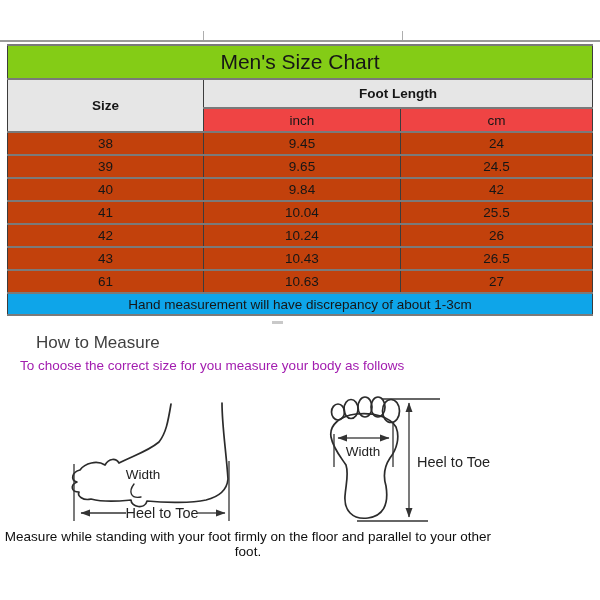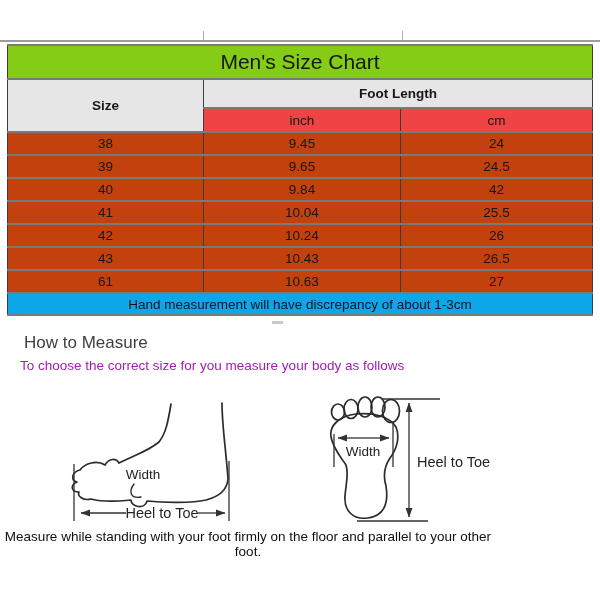--- a/index.html
+++ b/index.html
@@ -27,21 +27,21 @@
   }
   tr.title-row td{height:32px;font-size:21px;background:#84cc16;}
   tr.group-row td{height:27px;background:#e6e6e6;}
   td.cell-size-header{background:#e6e6e6;font-weight:bold;font-size:15.5px;}
   td.cell-foot-length{font-weight:bold;font-size:16px;}
   tr.sub-row td{height:22px;background:#ef4444;}
   tr.data-row td{height:21px;background:#c2410c;}
   tr.note-row td{height:20px;background:#0ea5e9;}
 
   
-  .htm-heading{position:absolute;left:24px;top:333px;font-size:17px;color:#3f3f3f;}
+  .htm-heading{position:absolute;left:36px;top:333px;font-size:17px;color:#3f3f3f;}
   .htm-subtitle{position:absolute;left:20px;top:358px;font-size:13.5px;color:#a21caf;}
   .footer-note{position:absolute;left:0;top:529px;width:496px;text-align:center;
     font-size:13.5px;color:#0f0f0f;}
 
   svg.diagrams{position:absolute;left:0;top:0;width:600px;height:600px;
     font-family:"Liberation Sans","DejaVu Sans",sans-serif;}
   .foot-outline{fill:none;stroke:#2b2b2b;stroke-width:1.7;stroke-linecap:round;stroke-linejoin:round;}
   .dim-line{stroke:#333333;stroke-width:1.3;fill:none;}
   .dim-label{fill:#222222;}
 </style>

